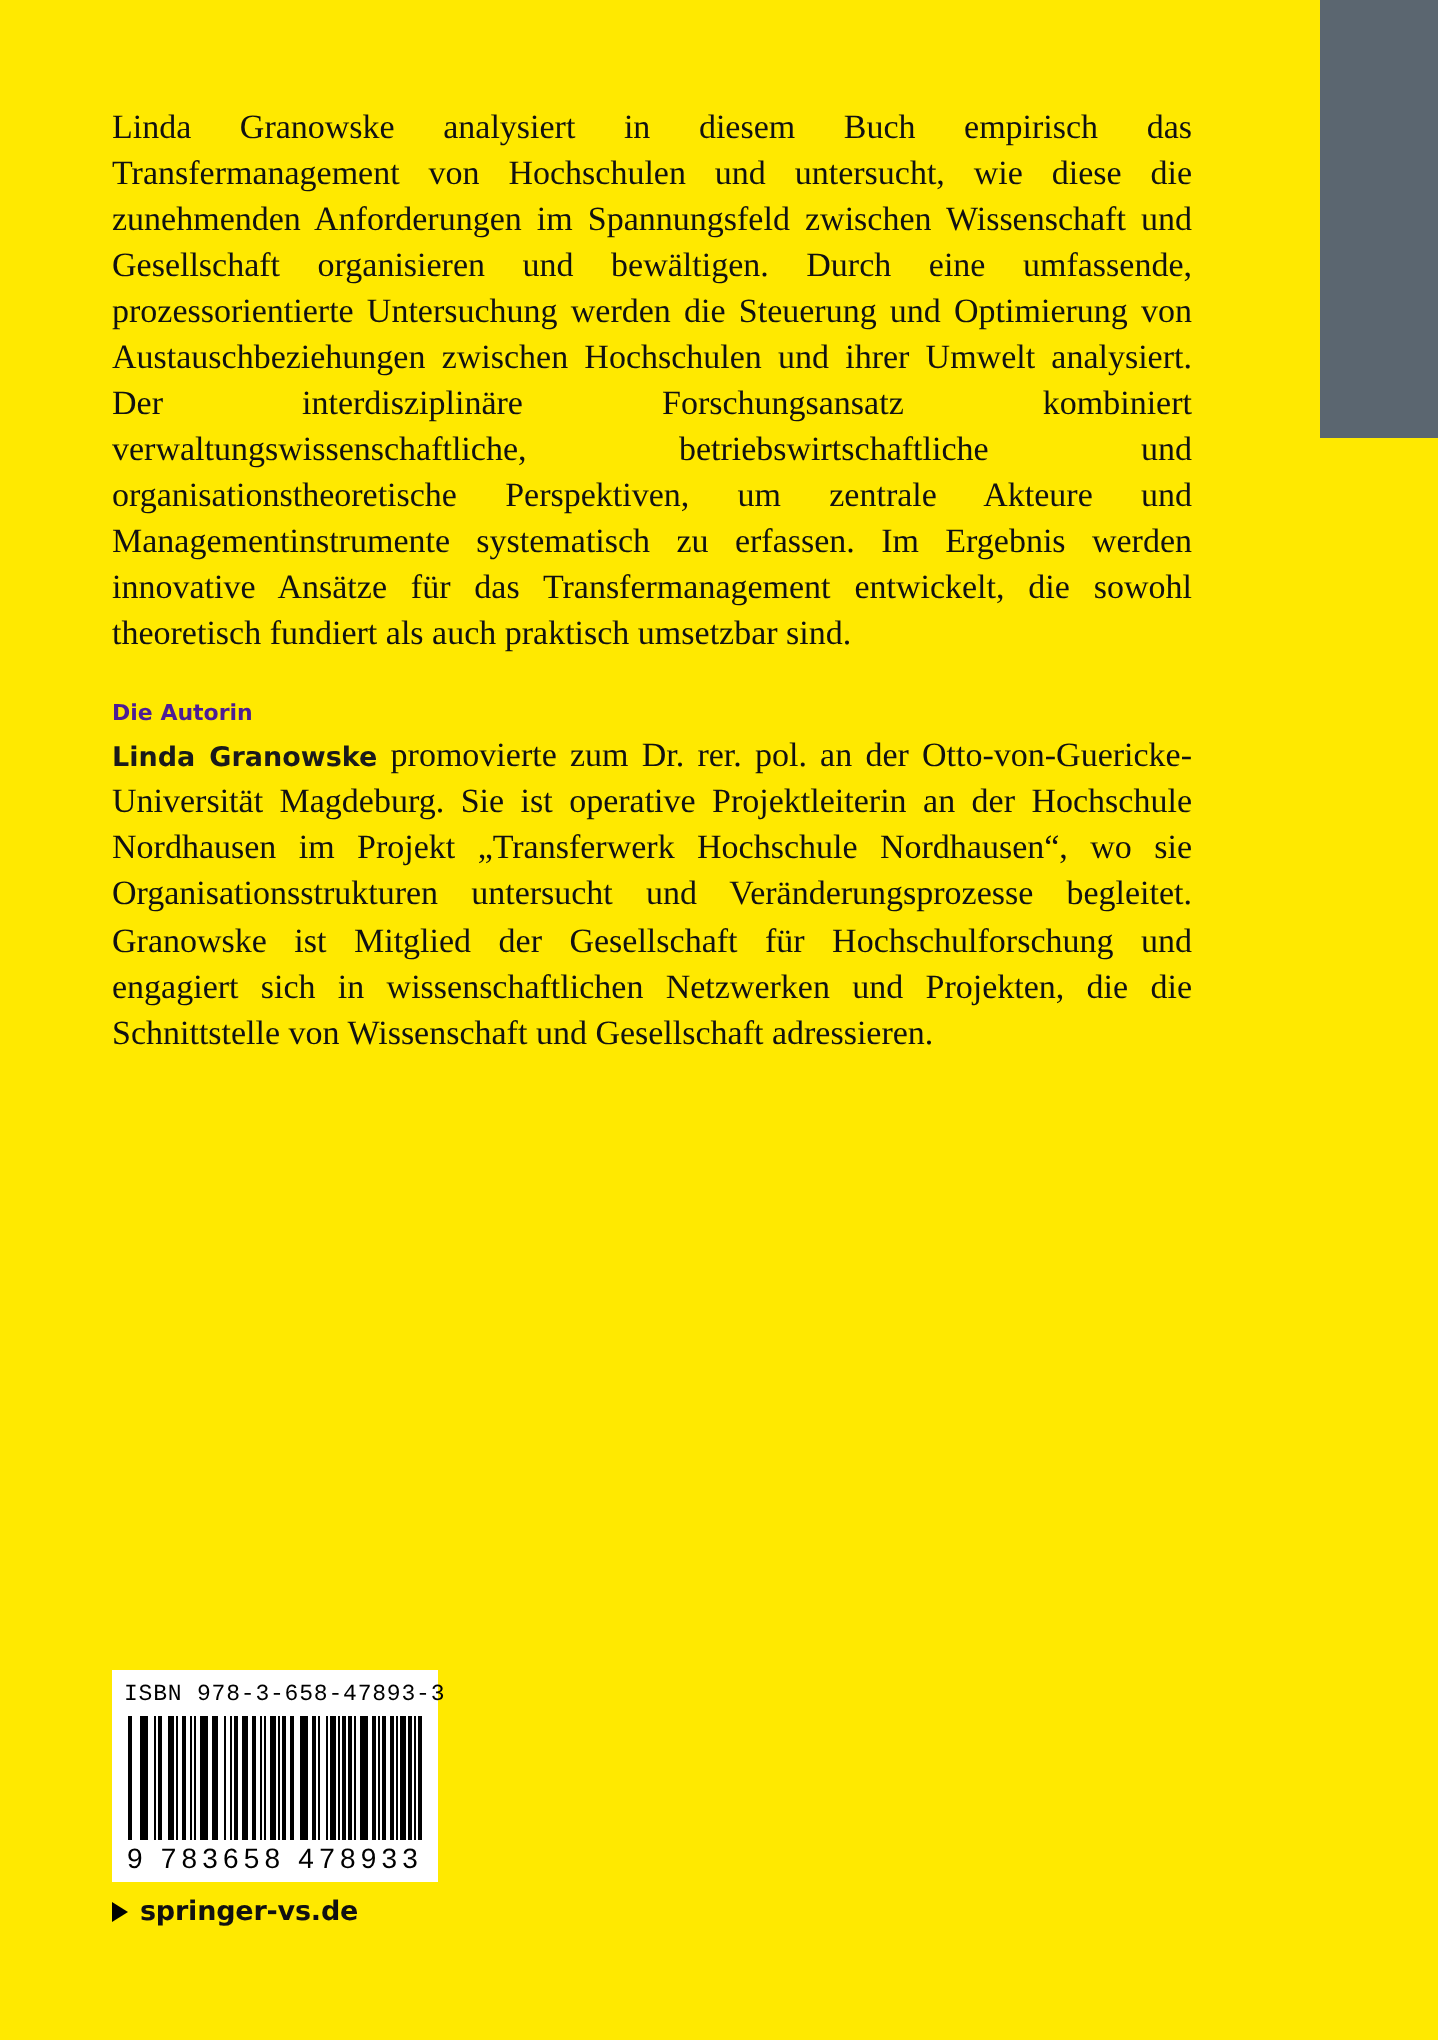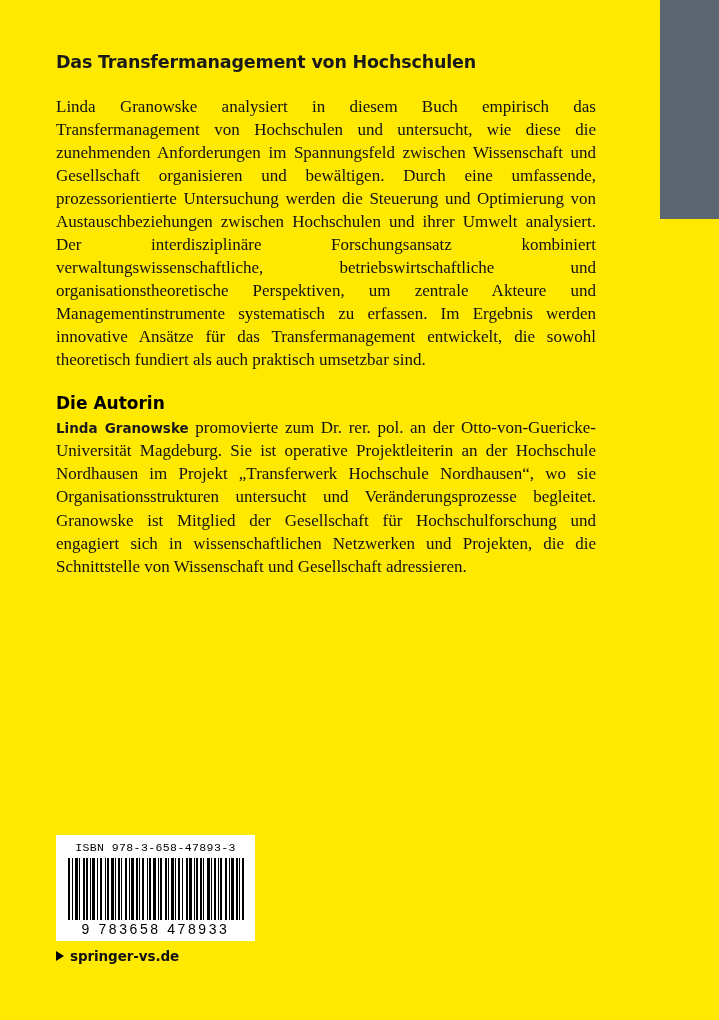--- a/index.html
+++ b/index.html
@@ -45,43 +45,43 @@
   .blurb {
     font-size: 17px;
     line-height: 1.355;
     color: #111;
     text-align: justify;
     margin: 0;
     hyphens: auto;
   }
   .section-head {
     font-family: "DejaVu Sans", sans-serif;
-    font-size: 17px;
-    font-weight: bold;
-    color: #000000;
+    font-size: 11px;
+    font-weight: bold;
+    color: #4c1d95;
     margin: 22px 0 3px 0;
   }
   .author-para {
     font-size: 17px;
     line-height: 1.355;
     color: #111;
     text-align: justify;
     margin: 0;
   }
   .author-name {
     font-family: "DejaVu Sans", sans-serif;
     font-size: 13.5px;
     font-weight: bold;
     color: #1a1a1a;
   }
   .isbn-block {
     position: absolute;
     left: 56px;
     top: 835px;
-    width: 199px;
+    width: 163px;
     background: #ffffff;
     padding: 6px 6px 4px 6px;
     box-sizing: border-box;
   }
   .isbn-text {
     font-family: "Liberation Mono", monospace;
     font-size: 11.5px;
     letter-spacing: 0.4px;
     color: #000;
     text-align: center;
@@ -135,21 +135,20 @@
   }
 </style>
 </head>
 <body>
 
 <div class="cover">
 
   <div class="corner-block"></div>
 
   <div class="content">
-    <h1 class="title">Das Transfermanagement von Hochschulen</h1>
     <p class="blurb">Linda Granowske analysiert in diesem Buch empirisch das Transfermanagement von Hochschulen und untersucht, wie diese die zunehmenden Anforderungen im Spannungsfeld zwischen Wissenschaft und Gesellschaft organisieren und bewältigen. Durch eine umfassende, prozessorientierte Untersuchung werden die Steuerung und Optimierung von Austauschbeziehungen zwischen Hochschulen und ihrer Umwelt analysiert. Der interdisziplinäre Forschungsansatz kombiniert verwaltungswissenschaftliche, betriebswirtschaftliche und organisationstheoretische Perspektiven, um zentrale Akteure und Managementinstrumente systematisch zu erfassen. Im Ergebnis werden innovative Ansätze für das Transfermanagement entwickelt, die sowohl theoretisch fundiert als auch praktisch umsetzbar sind.</p>
     <div class="section-head">Die Autorin</div>
     <p class="author-para"><span class="author-name">Linda Granowske</span><span> promovierte zum Dr. rer. pol. an der Otto-von-Guericke-Universität Magdeburg. Sie ist operative Projektleiterin an der Hochschule Nordhausen im Projekt „Transferwerk Hochschule Nordhausen“, wo sie Organisationsstrukturen untersucht und Veränderungsprozesse begleitet. Granowske ist Mitglied der Gesellschaft für Hochschulforschung und engagiert sich in wissenschaftlichen Netzwerken und Projekten, die die Schnittstelle von Wissenschaft und Gesellschaft adressieren.</span></p>
   </div>
 
   <div class="isbn-block">
     <div class="isbn-text">ISBN 978-3-658-47893-3</div>
     <div class="barcode">
       <div class="bar" style="width:2px"></div>
         <div class="space" style="width:2px"></div>

